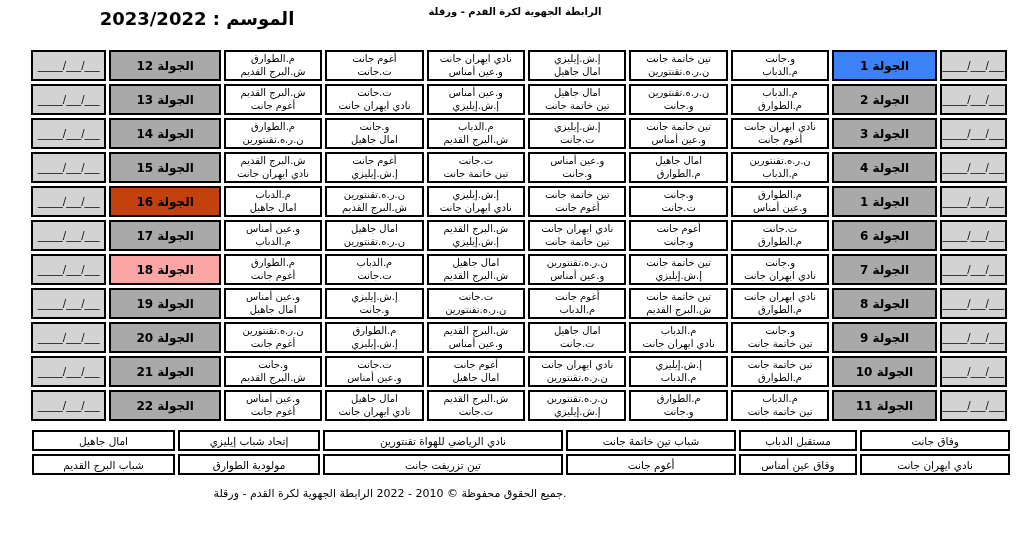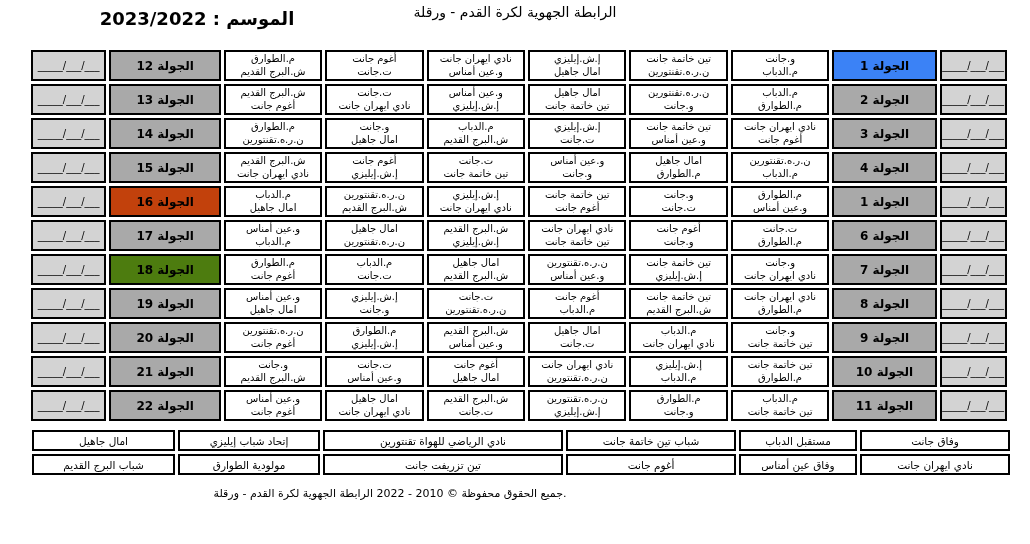--- a/index.html
+++ b/index.html
@@ -7,21 +7,21 @@
   body {
     width:1030px; height:544px; position:relative; overflow:hidden;
     font-family:"DejaVu Sans","Liberation Sans",sans-serif; color:#000;
   }
   .rtl { direction:rtl; }
   #season {
     position:absolute; top:8px; left:92px; width:210px;
     text-align:center; font-weight:bold; font-size:18px; direction:rtl;
   }
   #titles { position:absolute; top:3px; left:0; right:0; text-align:center; direction:rtl; }
-  #title1 { font-weight:normal; font-size:14px; line-height:18px; }
+  #title1 { font-weight:bold; font-size:10px; line-height:18px; }
   #title2 { font-weight:bold; font-size:13px;  line-height:18px; }
 
   table { border-collapse:separate; border-spacing:3px; table-layout:fixed; }
   #schedule-table { position:absolute; top:47px; left:28px; width:982px; direction:rtl; }
   #schedule-table td {
     border:2px solid #000; height:31px; text-align:center; vertical-align:middle;
     overflow:hidden; padding:0 1px;
   }
   td.match-cell { background:#fff; font-size:10px; }
   td.match-cell .team { line-height:12.5px; white-space:nowrap; }
@@ -262,21 +262,21 @@
           <div class="team">ش.البرج القديم</div>
         </td>
         <td class="match-cell rtl">
           <div class="team">م.الدباب</div>
           <div class="team">ت.جانت</div>
         </td>
         <td class="match-cell rtl">
           <div class="team">م.الطوارق</div>
           <div class="team">أغوم جانت</div>
         </td>
-        <td class="round-cell rtl" style="background: #4d7c0f;">الجولة 18</td>
+        <td class="round-cell rtl" style="background: #fca5a5;">الجولة 18</td>
         <td class="date-cell" style="background: rgb(211, 211, 211);"><span class="blank">_____/___/___</span></td>
       </tr>
       <tr>
         <td class="date-cell" style="background: rgb(211, 211, 211);"><span class="blank">_____/___/___</span></td>
         <td class="round-cell rtl" style="background: rgb(169, 169, 169);">الجولة 8</td>
         <td class="match-cell rtl">
           <div class="team">نادي ايهران جانت</div>
           <div class="team">م.الطوارق</div>
         </td>
         <td class="match-cell rtl">

